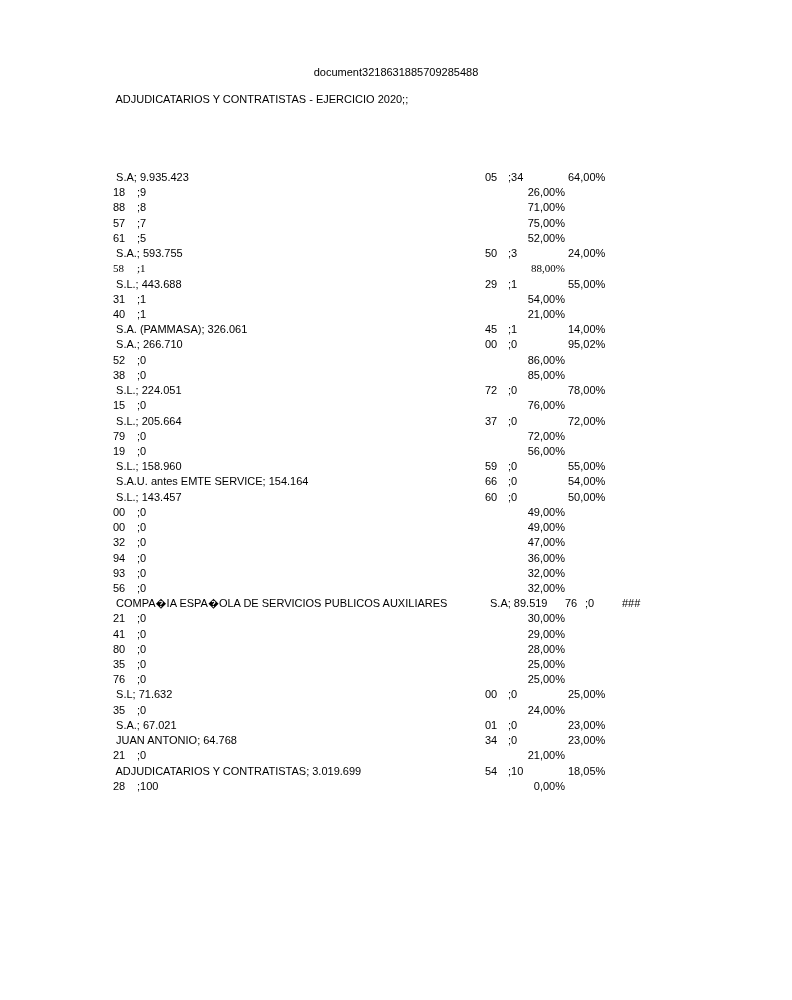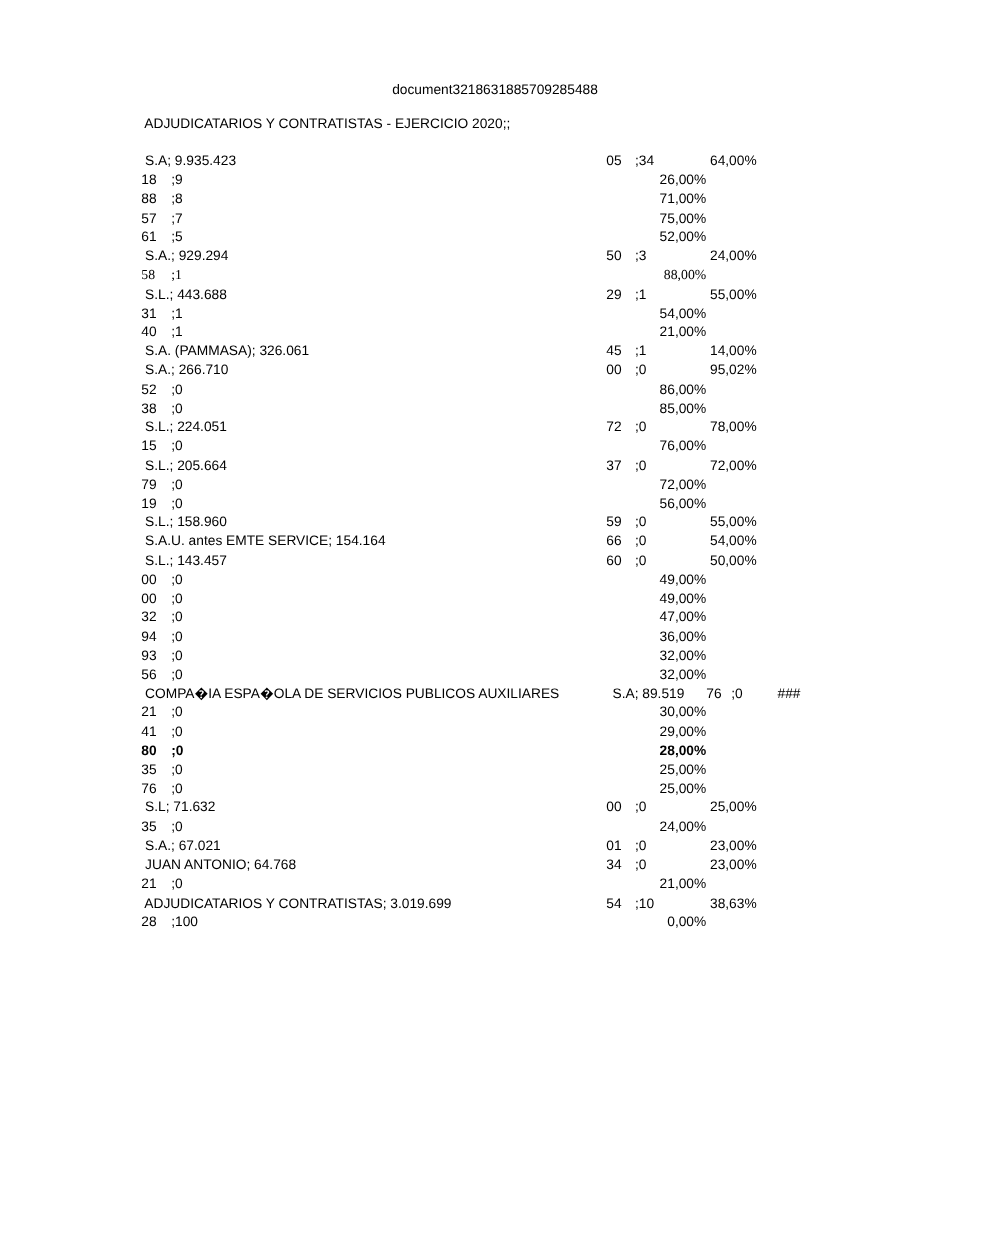--- a/index.html
+++ b/index.html
@@ -37,20 +37,21 @@
     top: 0;
     left: 0;
     width: 100%;
     height: 100%;
   }
   .row {
     position: absolute;
     left: 0;
     width: 100%;
     height: 15px;
+    margin-top: 48px;
   }
   .cell {
     position: absolute;
     top: 0;
     white-space: pre;
   }
   
   .c-name { left: 113px; }
   .c-a    { left: 113px; }
   .c-av   { left: 137px; }
@@ -100,21 +101,21 @@
         <span class="cell c-a">57</span>
         <span class="cell c-av">;7</span>
         <span class="cell c-p1">75,00%</span>
       </div>
       <div class="row" style="top: 183.88px;">
         <span class="cell c-a">61</span>
         <span class="cell c-av">;5</span>
         <span class="cell c-p1">52,00%</span>
       </div>
       <div class="row" style="top: 199.1px;">
-        <span class="cell c-name"> S.A.; 929.294</span>
+        <span class="cell c-name"> S.A.; 593.755</span>
         <span class="cell c-b">50</span>
         <span class="cell c-bv">;3</span>
         <span class="cell c-p2">24,00%</span>
       </div>
       <div class="row" style="top: 214.32px; font-family: Liberation Serif, serif;">
         <span class="cell c-a">58</span>
         <span class="cell c-av">;1</span>
         <span class="cell c-p1">88,00%</span>
       </div>
       <div class="row" style="top: 229.54px;">
@@ -240,21 +241,21 @@
       <div class="row" style="top: 564.38px;">
         <span class="cell c-a">21</span>
         <span class="cell c-av">;0</span>
         <span class="cell c-p1">30,00%</span>
       </div>
       <div class="row" style="top: 579.6px;">
         <span class="cell c-a">41</span>
         <span class="cell c-av">;0</span>
         <span class="cell c-p1">29,00%</span>
       </div>
-      <div class="row" style="top: 594.82px; font-weight: bold;">
+      <div class="row" style="top: 594.82px;">
         <span class="cell c-a">80</span>
         <span class="cell c-av">;0</span>
         <span class="cell c-p1">28,00%</span>
       </div>
       <div class="row" style="top: 610.04px;">
         <span class="cell c-a">35</span>
         <span class="cell c-av">;0</span>
         <span class="cell c-p1">25,00%</span>
       </div>
       <div class="row" style="top: 625.26px;">
@@ -287,21 +288,21 @@
       </div>
       <div class="row" style="top: 701.36px;">
         <span class="cell c-a">21</span>
         <span class="cell c-av">;0</span>
         <span class="cell c-p1">21,00%</span>
       </div>
       <div class="row" style="top: 716.58px;">
         <span class="cell c-name"> ADJUDICATARIOS Y CONTRATISTAS; 3.019.699</span>
         <span class="cell c-b">54</span>
         <span class="cell c-bv">;10</span>
-        <span class="cell c-p2">38,63%</span>
+        <span class="cell c-p2">18,05%</span>
       </div>
       <div class="row" style="top: 731.8px;">
         <span class="cell c-a">28</span>
         <span class="cell c-av">;100</span>
         <span class="cell c-p1">0,00%</span>
       </div>
     </div>
 
   <div class="page-footer">Page 2</div>
 </div>

